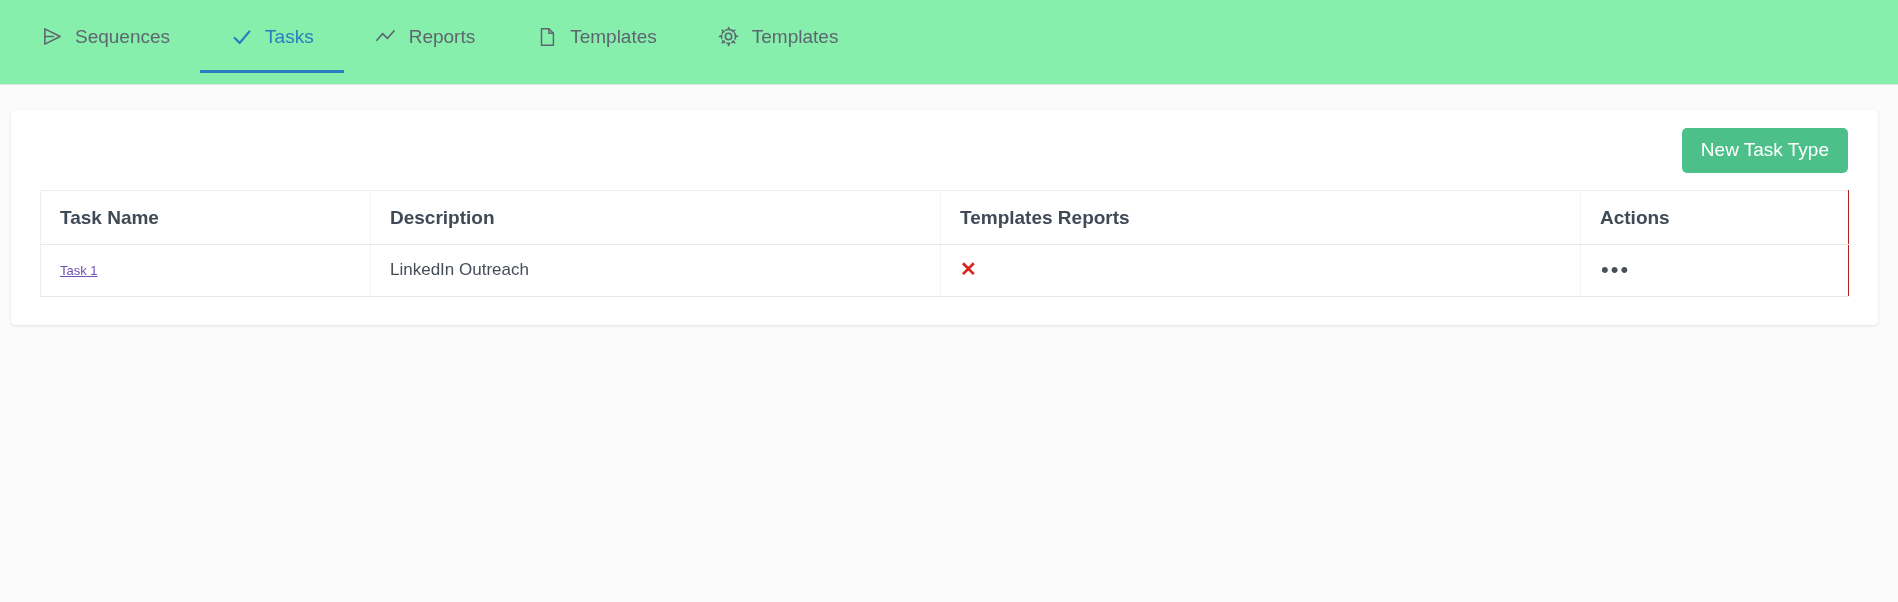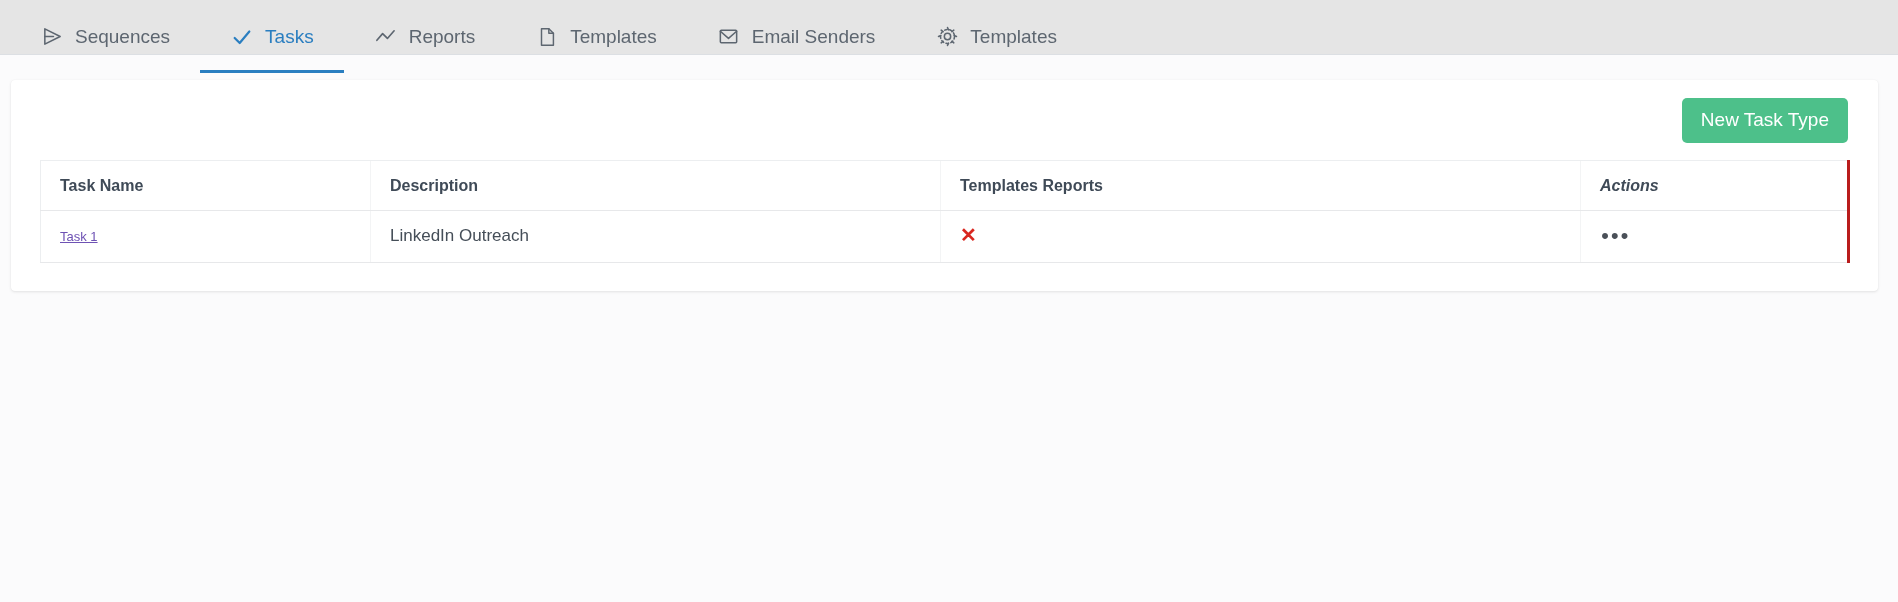--- a/index.html
+++ b/index.html
@@ -6,22 +6,22 @@
   html, body {
     width: 1898px;
     height: 602px;
     background: #fbfbfc;
     font-family: "Liberation Sans", sans-serif;
     overflow: hidden;
   }
 
   
   .topnav {
-    height: 55px;
-    background: #e5e5e5;
+    height: 85px;
+    background: #86efac;
     border-bottom: 1px solid #dcdfe3;
     display: flex;
     align-items: stretch;
     padding-left: 10px;
   }
   .nav-item {
     display: flex;
     align-items: center;
     gap: 11px;
     padding: 0 30px;
@@ -78,24 +78,24 @@
   }
   table.tasks th,
   table.tasks td {
     text-align: left;
     border-bottom: 1px solid #e7e8ea;
     border-left: 1px solid #f3f4f5;
   }
   table.tasks th:first-child,
   table.tasks td:first-child { border-left: 1px solid #eceef0; }
   table.tasks th:last-child,
-  table.tasks td:last-child  { border-right: 3px solid #b91c1c; font-style: italic; }
+  table.tasks td:last-child  { border-right: 1px solid #b91c1c; }
   table.tasks thead th {
     border-top: 1px solid #eceef0;
-    font-size: 16px;
+    font-size: 19px;
     font-weight: bold;
     color: #3f4a57;
     padding: 16px 0 15px 19px;
     margin-left: 22px;
   }
   table.tasks tbody td {
     font-size: 17px;
     color: #454e58;
     padding: 14px 0 14px 19px;
     height: 52px;
@@ -167,29 +167,20 @@
   <div class="nav-item">
     <span class="nav-icon">
       <svg width="22" height="22" viewBox="0 0 24 24" fill="none" stroke="#5d6670" stroke-width="1.6" stroke-linecap="round" stroke-linejoin="round">
         <path d="M6 3 H14 L19 8 V21 H6 Z"></path>
         <path d="M14 3 V8 H19"></path>
       </svg>
     </span>
     <span class="nav-label">Templates</span>
   </div>
 
-  <div class="nav-item">
-    <span class="nav-icon">
-      <svg width="23" height="23" viewBox="0 0 24 24" fill="none" stroke="#5d6670" stroke-width="1.6" stroke-linecap="round" stroke-linejoin="round">
-        <rect x="3.5" y="5.5" width="17" height="13" rx="1"></rect>
-        <path d="M3.5 6.5 L12 14 L20.5 6.5"></path>
-      </svg>
-    </span>
-    <span class="nav-label">Email Senders</span>
-  </div>
 
   <div class="nav-item">
     <span class="nav-icon">
       <svg width="23" height="23" viewBox="0 0 24 24" fill="none" stroke="#5d6670" stroke-width="1.6" stroke-linecap="round" stroke-linejoin="round">
         <circle cx="12" cy="12" r="3.3"></circle>
         <path d="M12 2.6 L13.1 5.1 M12 21.4 L13.1 18.9 M2.6 12 L5.1 10.9 M21.4 12 L18.9 10.9 M5.4 5.4 L7.4 7.0 M18.6 18.6 L16.6 17.0 M18.6 5.4 L16.6 7.0 M5.4 18.6 L7.4 17.0"></path>
         <circle cx="12" cy="12" r="7.3" stroke-dasharray="2.6 2.6"></circle>
       </svg>
     </span>
     <span class="nav-label">Templates</span>

